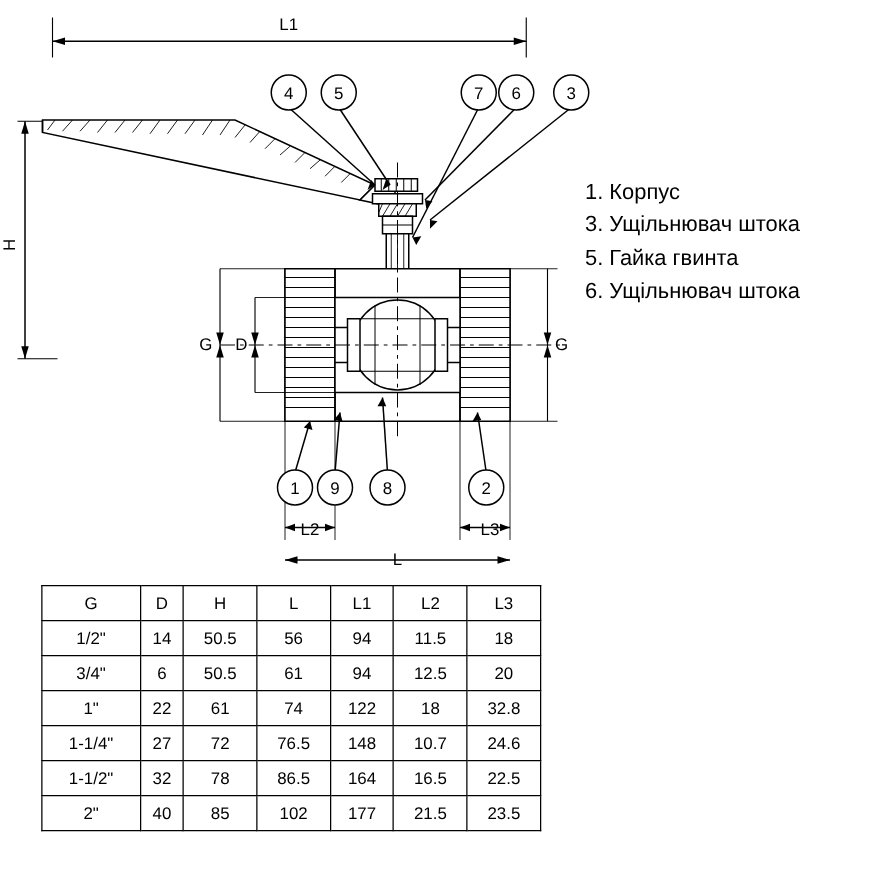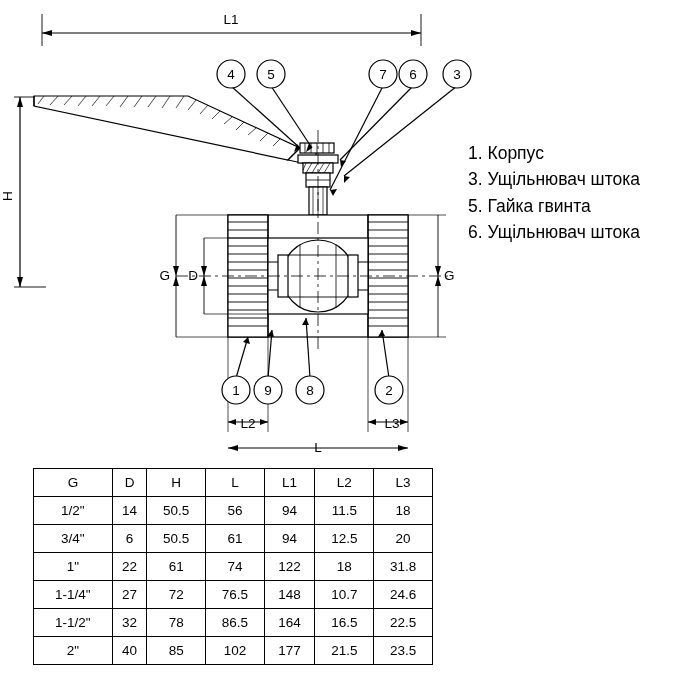--- a/index.html
+++ b/index.html
@@ -324,21 +324,21 @@
         <td>12.5</td>
         <td>20</td>
       </tr>
       <tr>
         <td>1"</td>
         <td>22</td>
         <td>61</td>
         <td>74</td>
         <td>122</td>
         <td>18</td>
-        <td>31.8</td>
+        <td>32.8</td>
       </tr>
       <tr>
         <td>1-1/4"</td>
         <td>27</td>
         <td>72</td>
         <td>76.5</td>
         <td>148</td>
         <td>10.7</td>
         <td>24.6</td>
       </tr>

